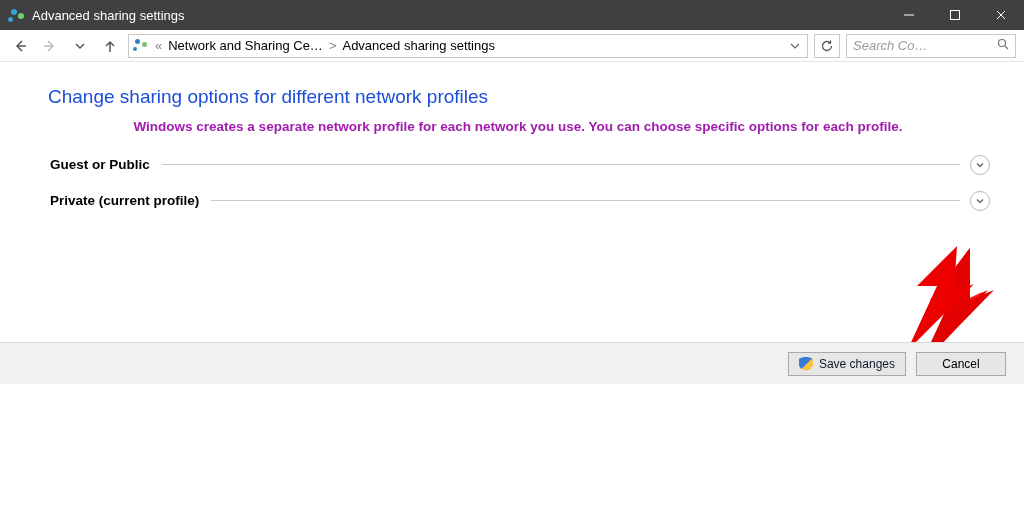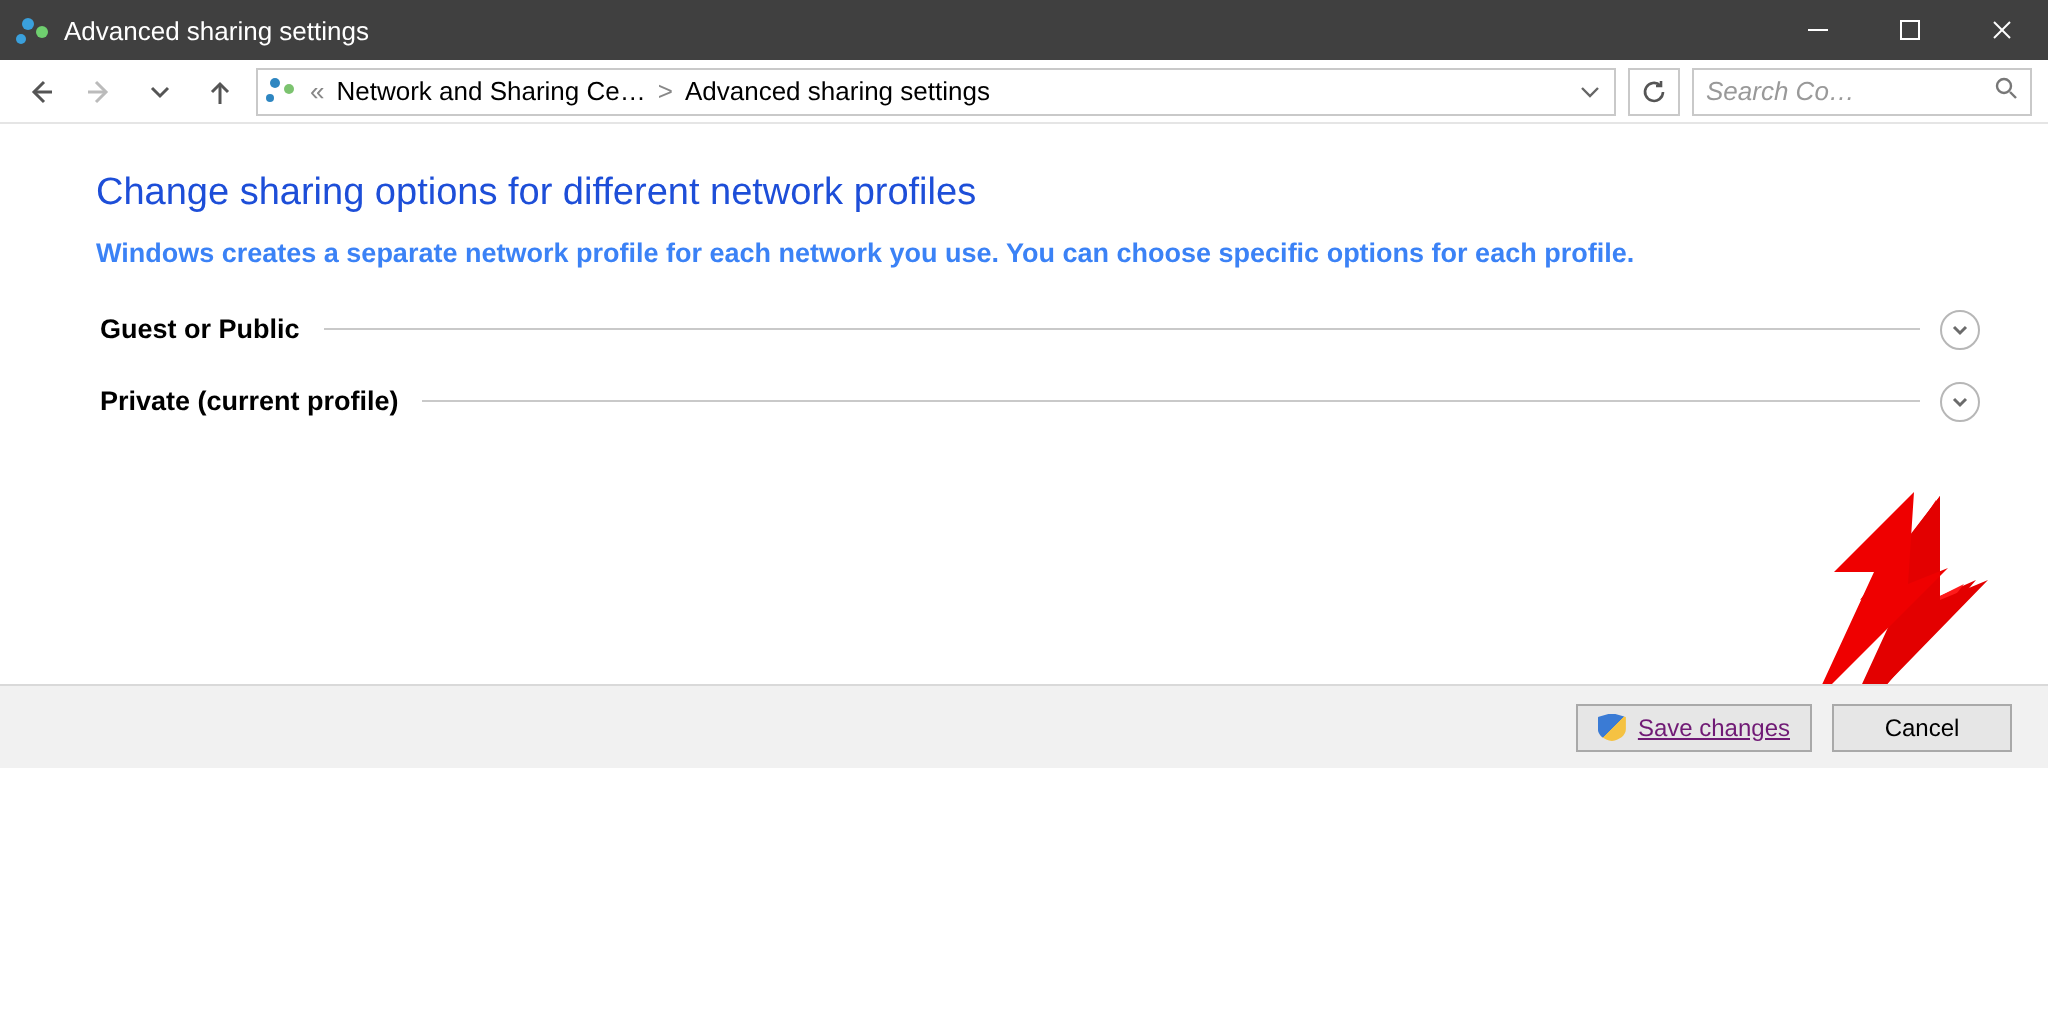--- a/index.html
+++ b/index.html
@@ -24,31 +24,31 @@
   .addrbox .neticon .c3 { position:absolute; width:4px; height:4px; border-radius:50%; background:#2e86c1; left:0; top:9px; }
   .addrbox .crumbsep { color:#888; }
   .addrbox .crumb { white-space:nowrap; overflow:hidden; text-overflow:ellipsis; }
   .addrbox .spacer { flex:1; }
   .addrbox .addrdrop { width:16px; display:flex; justify-content:center; color:#666; }
   .refreshbtn { width:26px; height:24px; border:1px solid #c9c9c9; display:flex; align-items:center; justify-content:center; color:#555; }
   .searchbox { width:170px; height:24px; border:1px solid #c9c9c9; display:flex; align-items:center; padding:0 6px; color:#999; gap:6px; font-style: italic; }
   .searchbox .mag { margin-left:auto; color:#888; font-style: normal; }
   .content { padding: 24px 34px 0 48px; }
   .h-title { color:#1d4ed8; font-size:19px; font-weight:400; margin-bottom:10px; }
-  .h-desc { color:#3b82f6; font-weight:700; font-size:13.5px; line-height:1.4; margin-bottom:18px; max-width:940px; }
+  .h-desc { color:#a21caf; font-weight:700; font-size:13.5px; line-height:1.4; margin-bottom:18px; max-width:940px;text-align:center; }
   .section { display:flex; align-items:center; gap:10px; margin-bottom:16px; }
   .section .label { font-weight:700; font-size:13.5px; white-space:nowrap; padding: 1px 2px; }
   .section.highlight .label { outline: 3px solid #e30000; outline-offset: 0; }
   .section .line { flex:1; height:1px; background:#c9c9c9; }
   .section .chev { width:20px; height:20px; border:1px solid #b7b7b7; border-radius:50%; display:flex; align-items:center; justify-content:center; color:#6b6b6b; }
   .section .chev svg { stroke:#6b6b6b; stroke-width:1.5; fill:none; }
   .arrow { position:absolute; left:870px; top:248px; pointer-events:none; }
   .footer { position:absolute; bottom:0; left:0; right:0; height:42px; border-top:1px solid #d9d9d9; background:#f1f1f1; display:flex; align-items:center; justify-content:flex-end; padding-right:18px; gap:10px; }
   .fbtn { height:24px; min-width:90px; border:1px solid #a9a9a9; background:#e6e6e6; display:flex; align-items:center; justify-content:center; gap:6px; padding:0 10px; font-size:12px; }
-  .fbtn.disabled { color:#701a75;text-decoration:underline; }
+  .fbtn.disabled { color:#0f172a; }
   .shield { width:14px; height:14px; display:inline-block; position:relative; }
   .shield::before { content:""; position:absolute; inset:0; background:
     linear-gradient(135deg,#3a7bd5 0 50%, transparent 50% 100%),
     linear-gradient(45deg,#f5c242 0 50%, transparent 50% 100%),
     linear-gradient(-45deg,#f5c242 0 50%, transparent 50% 100%),
     linear-gradient(-135deg,#3a7bd5 0 50%, transparent 50% 100%);
     clip-path: path("M7 0 L14 2 L14 8 C14 11 11 13.5 7 14 C3 13.5 0 11 0 8 L0 2 Z");
     border-radius:2px;
   }
   .window { position:relative; width:1024px; height:384px; }

